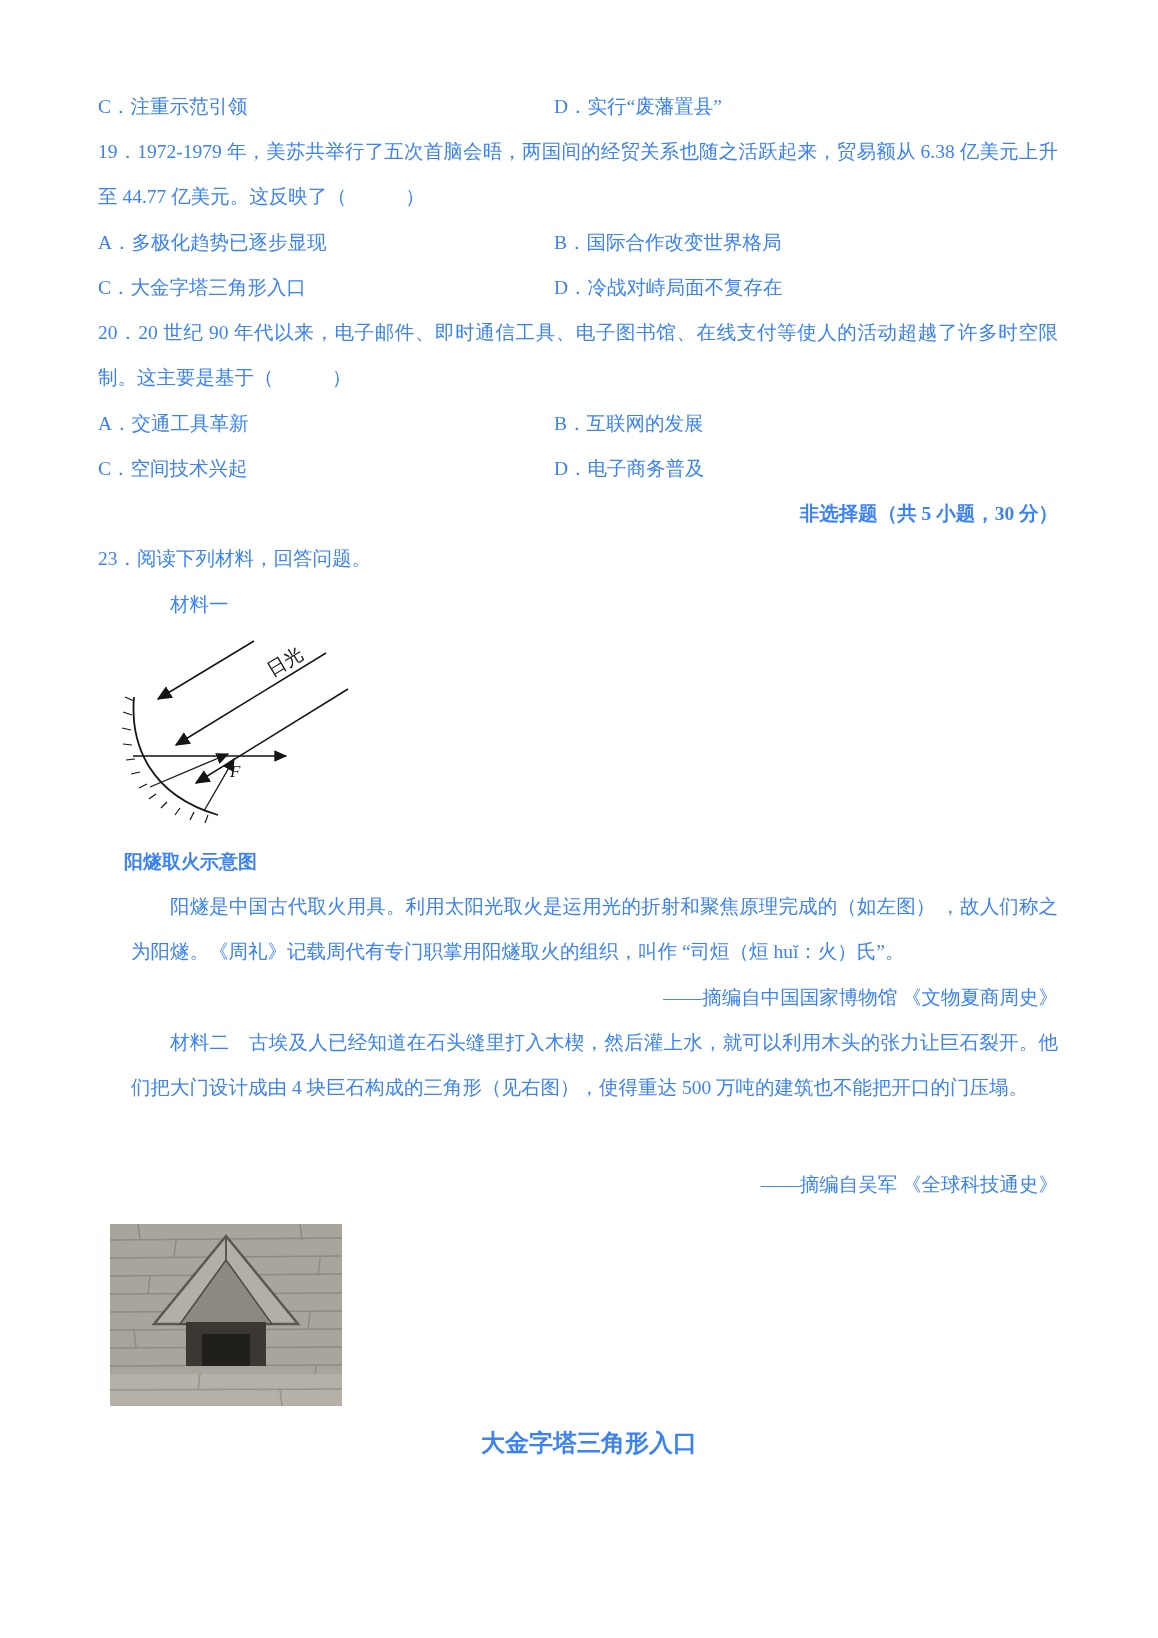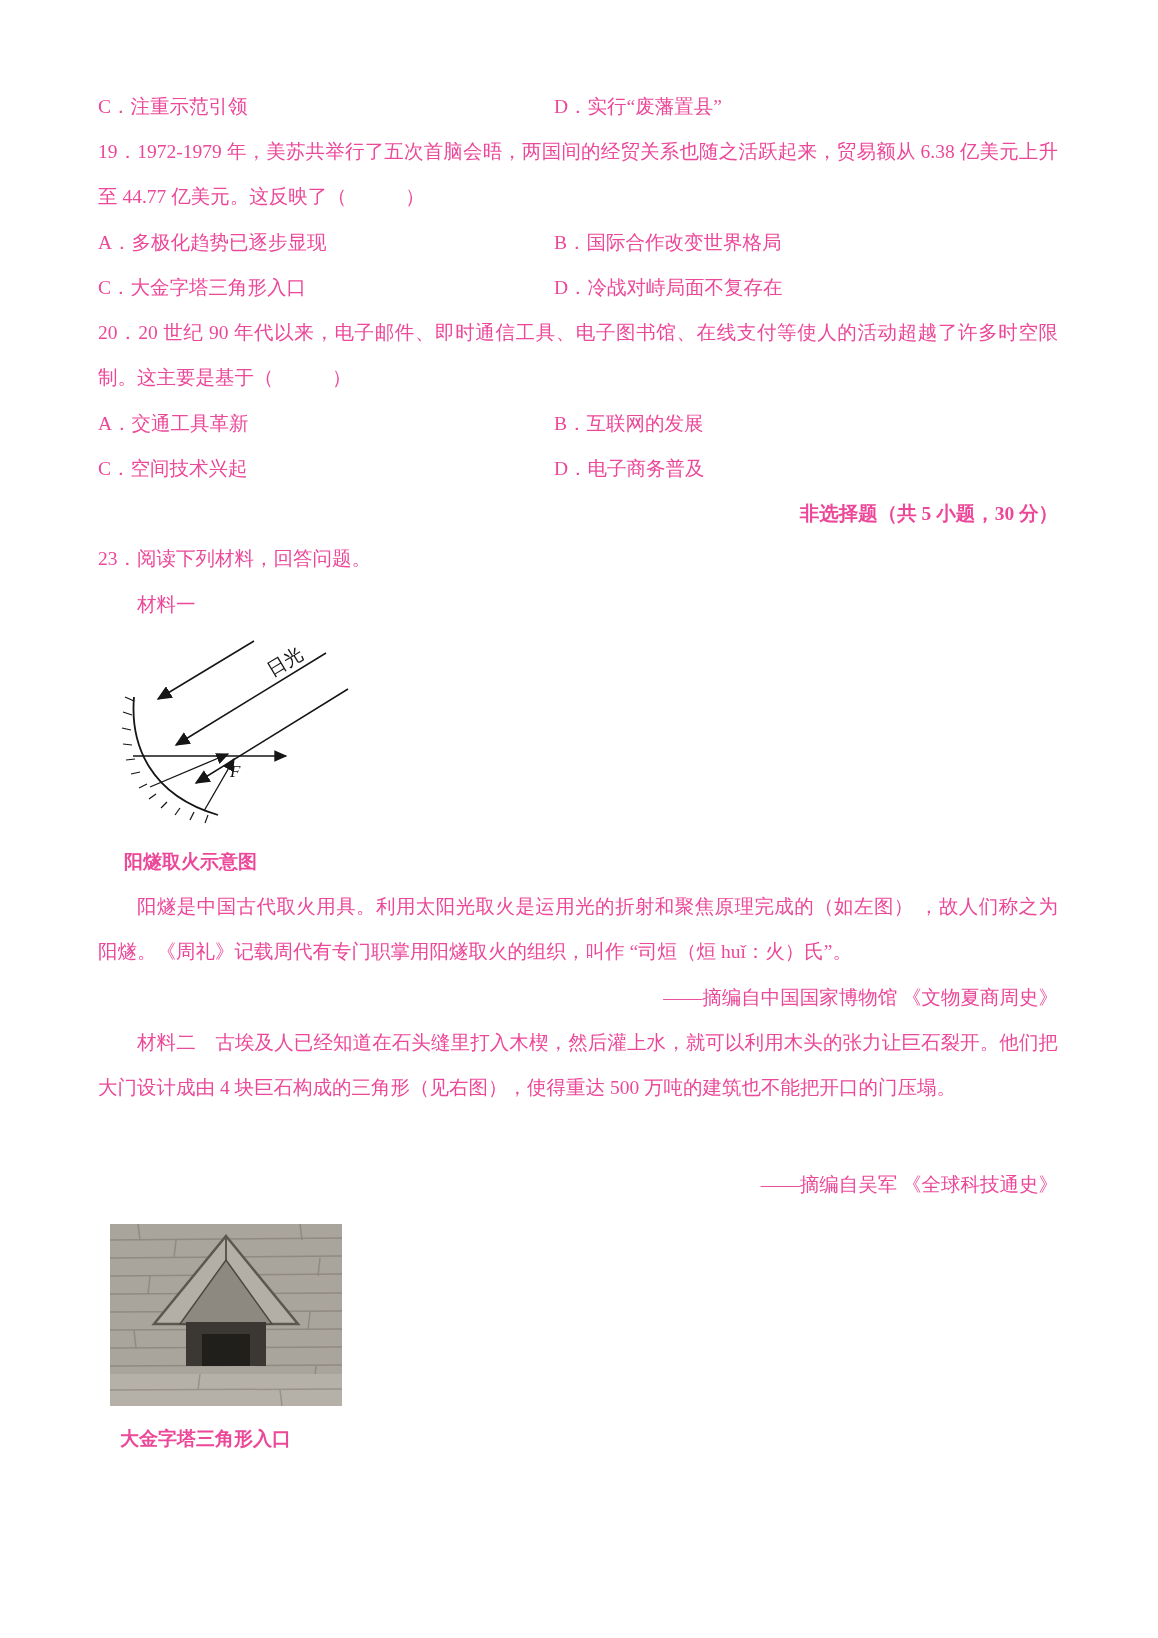--- a/index.html
+++ b/index.html
@@ -6,45 +6,46 @@
   html, body { margin: 0; padding: 0; background: #ffffff; }
   .page {
     position: relative;
     width: 1158px;
     min-height: 1638px;
     margin: 0 auto;
     padding: 84px 100px 40px 98px;
     background: #ffffff;
     font-family: "Liberation Serif", "DejaVu Serif", serif;
     font-size: 19.5px;
-    color: #ec4899;
+    color: #3b82f6;
   }
   .tline { line-height: 2.32; text-align: justify; margin: 0; }
   .opts { display: flex; line-height: 2.32; }
   .opts .left { width: 456px; flex: none; }
   .opts .right { flex: 1; }
   .section-title { text-align: right; font-weight: bold; line-height: 2.32; margin: 0; }
-  .indent { text-indent: 2em; }
+  .indent { text-indent: 2em; margin-left: 33px; }
   .attr { text-align: right; line-height: 2.32; margin: 0; }
   .figure1 { margin: 10px 0 0 6px; }
   .fig-caption {
     font-family: "Liberation Sans", "DejaVu Sans", sans-serif;
     font-weight: bold;
     margin: 2px 0 6px 20px;
     line-height: 1.7;
     font-size: 19px;
   }
   .photo-wrap { margin: 16px 0 0 12px; }
   .photo-frame { display: inline-block; line-height: 0; }
   .photo-caption {
     font-family: "Liberation Sans", "DejaVu Sans", sans-serif;
     font-weight: bold;
     margin: 12px 0 0 10px;
-    font-size: 19px;
+    font-size: 24px;
     line-height: 1.7;
+    text-align: center;
   }
   .gap-attr { margin-top: 52px; }
   .subq { margin-top: 40px; }
   svg text {
     font-family: "Liberation Serif", "DejaVu Serif", serif;
     fill: #151515;
   }
 </style>
 </head>
 <body>

